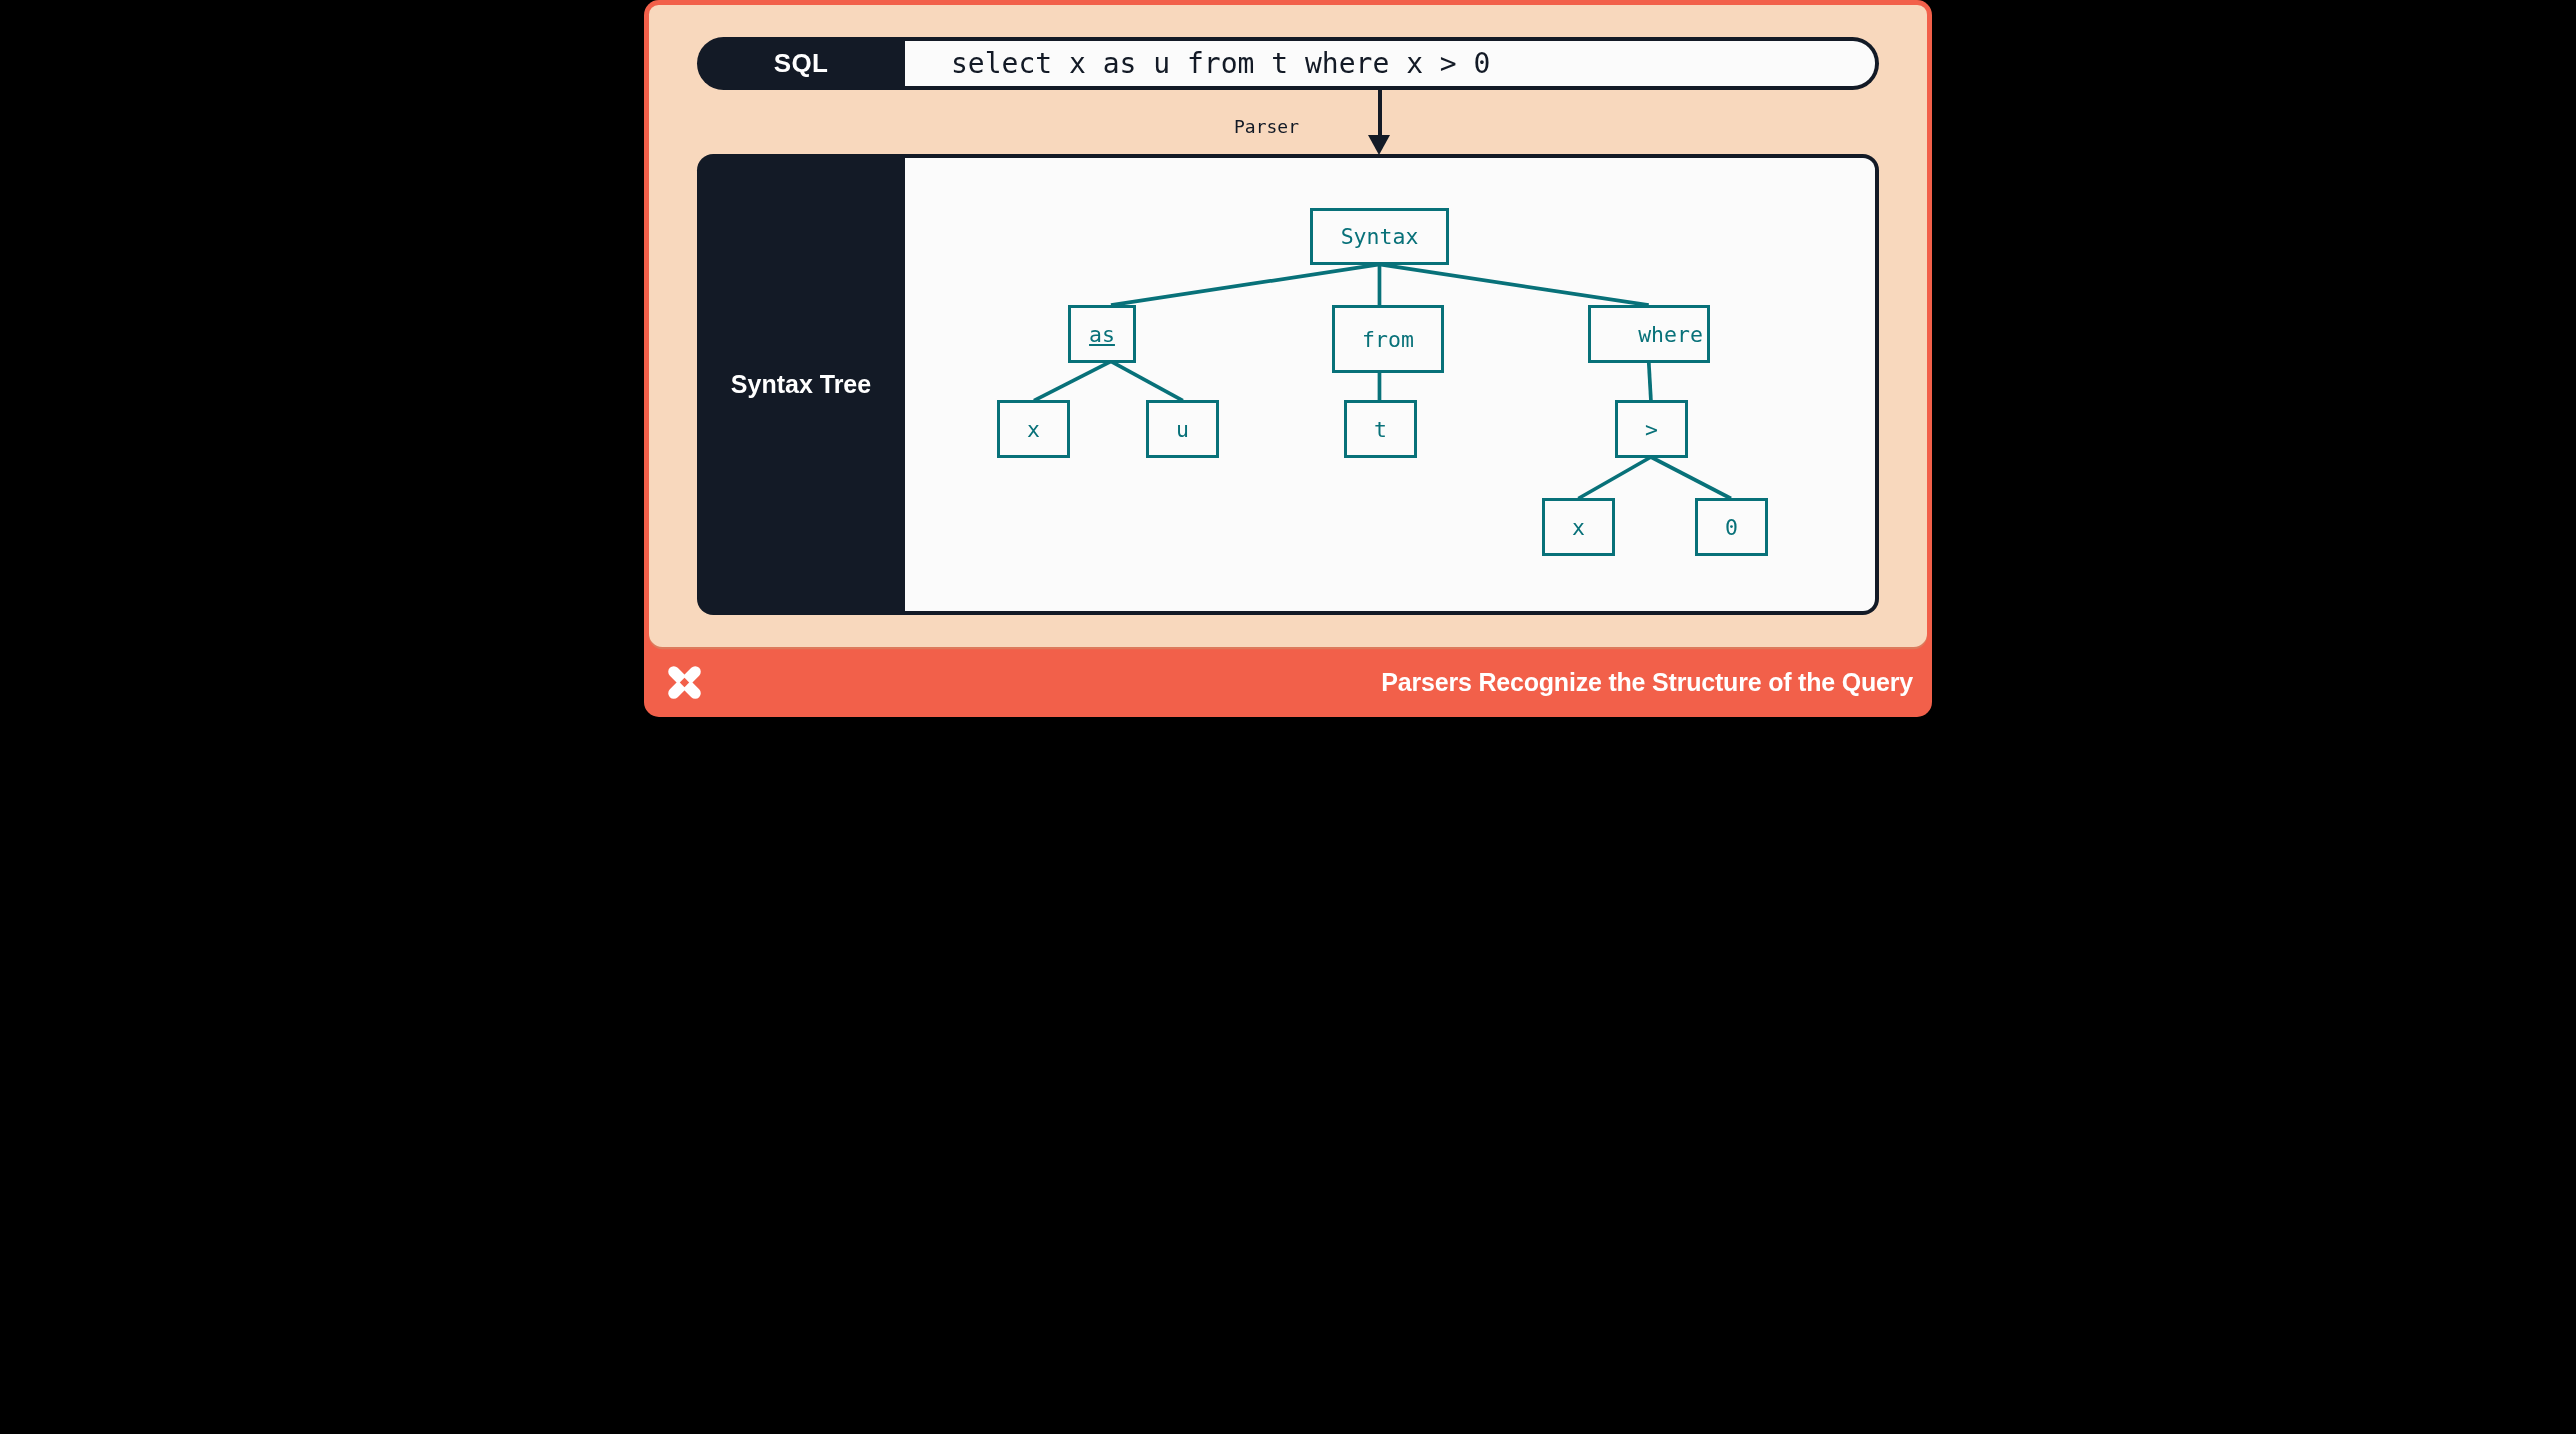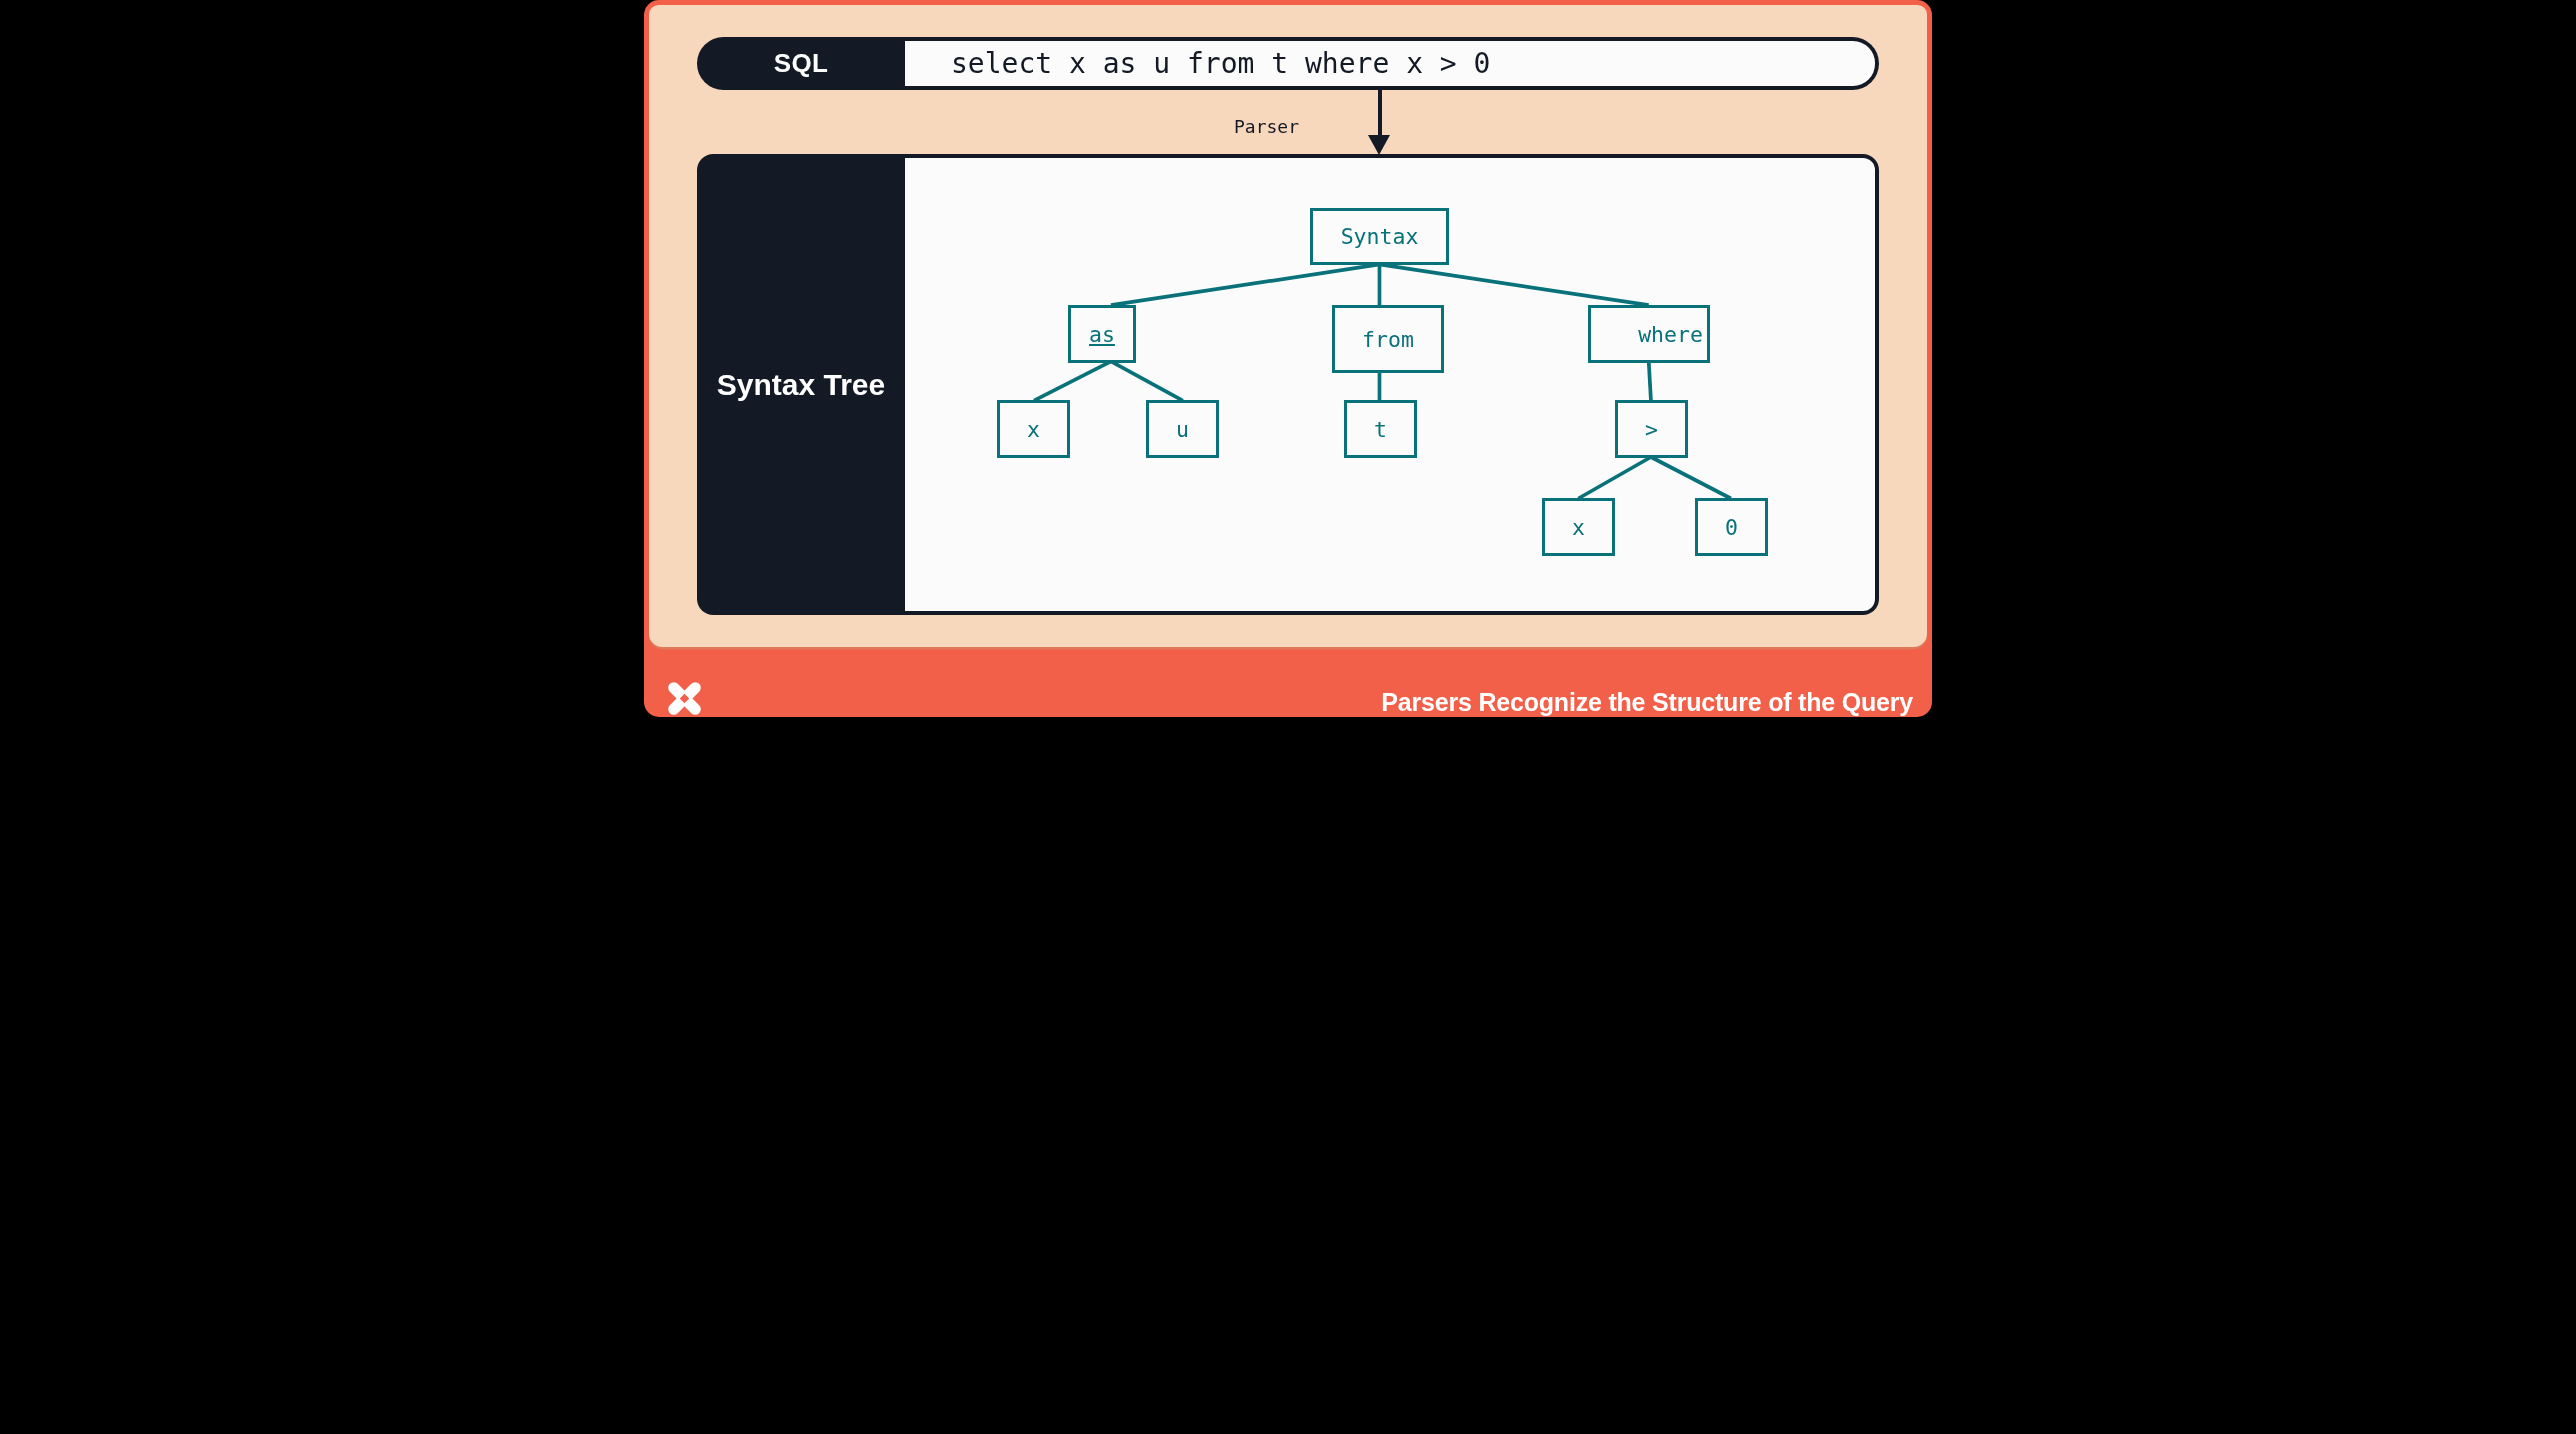--- a/index.html
+++ b/index.html
@@ -94,21 +94,21 @@
     width: 1182px; height: 461px;
     background: var(--navy, #131a26);
     border-radius: 16.3px;
     z-index: 2;
   }
   .tree-box .panel-label {
     position: absolute;
     left: 0; top: 0; width: 208px; height: 100%;
     display: flex; align-items: center; justify-content: center;
     color: #fff;
-    font-size: 30px;
+    font-size: 25px;
     font-weight: bold;
   }
   .tree-box .tree-white {
     position: absolute;
     left: 208px; top: 4.4px; right: 4.4px; bottom: 4.4px;
     background: var(--paper, #fbfbfb);
     border-radius: 0 12px 12px 0;
   }
   
   .edges {
@@ -142,21 +142,21 @@
   .n-u      { left: 502px;  top: 400px; width: 73px;  height: 58px; }
   .n-t      { left: 700px;  top: 400px; width: 73px;  height: 58px; }
   .n-gt     { left: 971px; top: 400px; width: 73px;  height: 58px; }
   .n-x2     { left: 898px; top: 498px; width: 73px;  height: 58px; }
   .n-zero   { left: 1051px; top: 498px; width: 73px;  height: 58px; }
   
   .footer {
     position: absolute;
     left: 0; right: 0; bottom: 0;
     height: 70px;
-    display: flex; align-items: flex-end;
+    display: flex; align-items: center;
     z-index: 2;
   }
   .footer .logo {
     margin-left: 22px;
     width: 37px; height: 37px;
     flex: 0 0 auto;
   }
   .footer .footer-title {
     margin-left: auto;
     margin-right: 19px;

